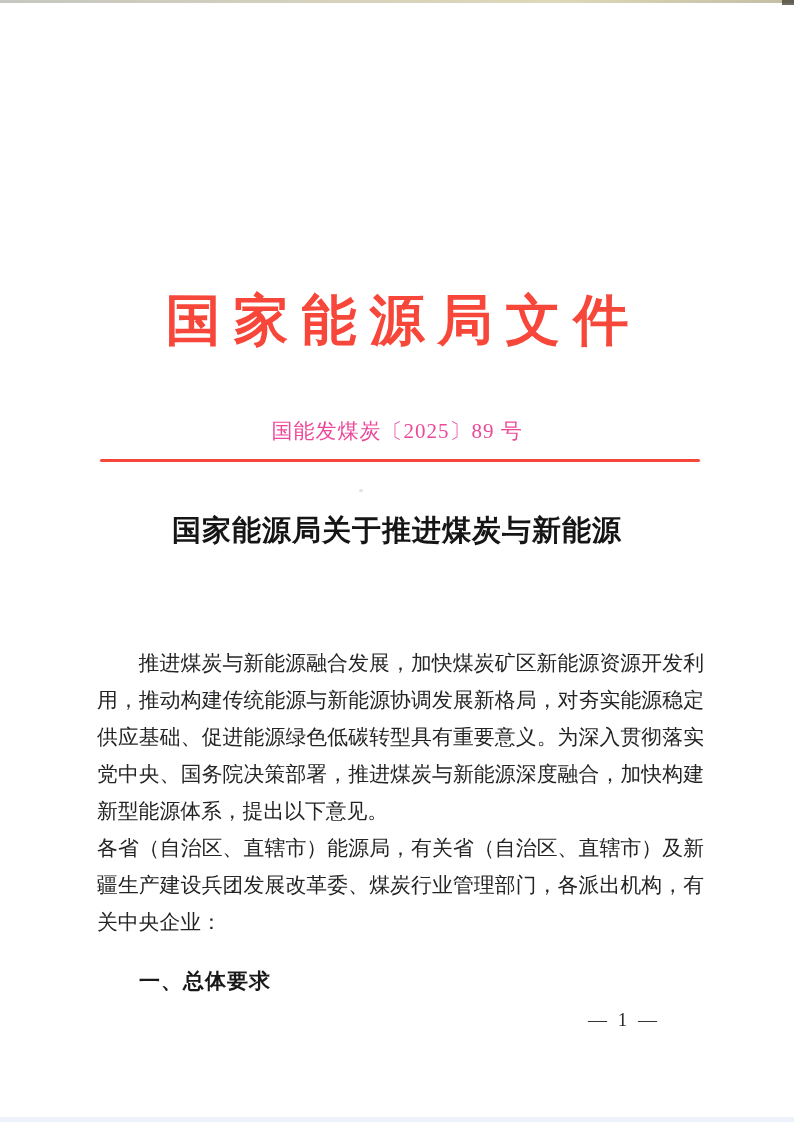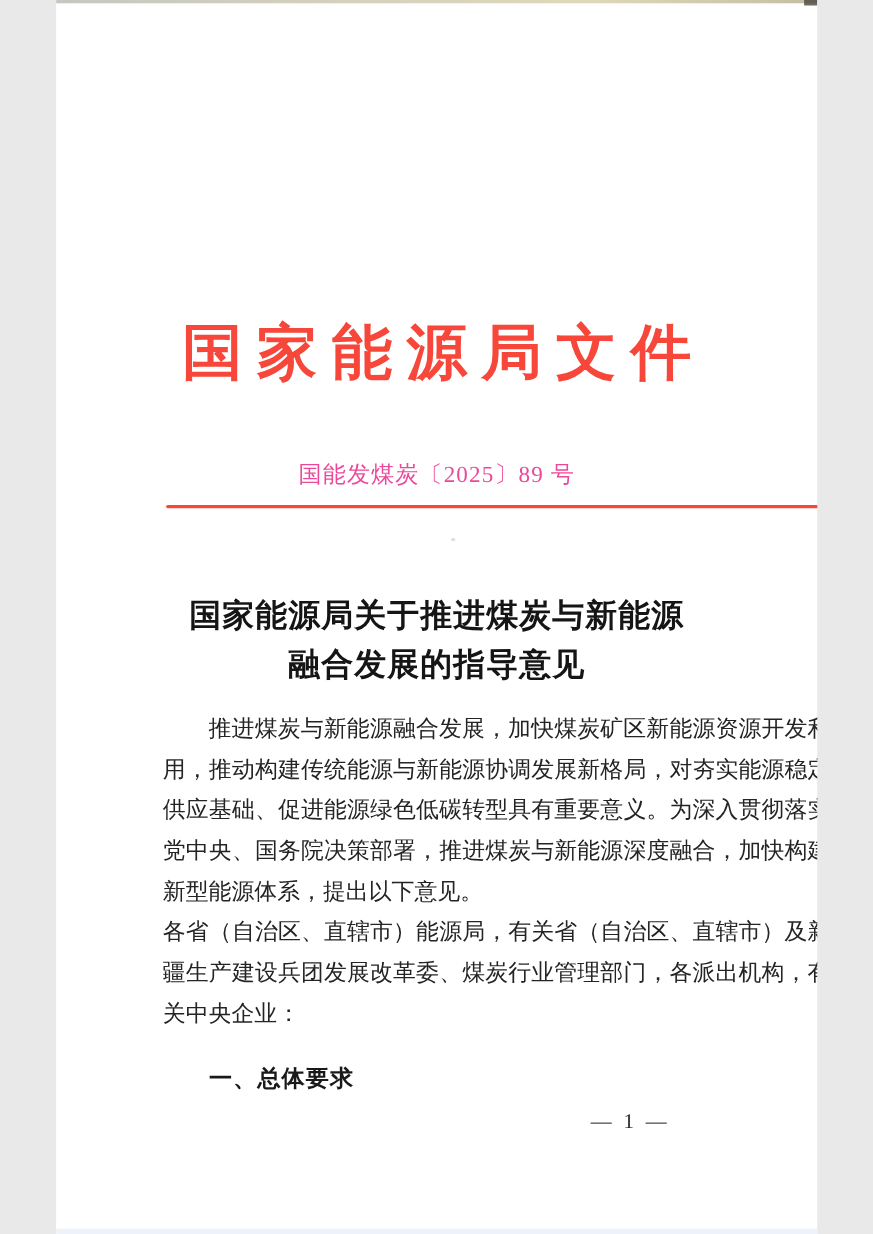--- a/index.html
+++ b/index.html
@@ -7,21 +7,21 @@
     --ink:#1f1f1f;
   }
   *{margin:0;padding:0;box-sizing:border-box;}
   html,body{background:#e9e9e9;}
   body{
     font-family:"Liberation Serif","DejaVu Serif",serif;
     color:var(--ink);
   }
   .page{
     position:relative;
-    width:692px;
+    width:794px;
     height:1122px;
     margin:0 auto;
     background:#ffffff;
     overflow:hidden;
   }
   
   .scan-top-edge{
     position:absolute;top:0;left:0;width:100%;height:3px;
     background:linear-gradient(90deg,#bdbdb6 0%,#cfcab0 45%,#d8d2ac 70%,#b9b294 100%);
     opacity:.85;
@@ -61,21 +61,21 @@
   .red-line{
     position:absolute;
     top:459px;left:100px;
     width:600px;height:3px;
     background:var(--accent-red);
     border-radius:2px;
   }
   
   .doc-title{
     position:absolute;
-    top:538px;left:0;width:100%;
+    top:508px;left:0;width:100%;
     text-align:center;
     font-size:29px;
     font-weight:bold;
     line-height:45px;
     color:#151515;
     letter-spacing:1px;
   }
   .doc-title .title-line{display:block;}
   
   .body-text{
@@ -117,21 +117,20 @@
   <div class="scan-speck"></div>
 
   <h1 class="red-title">国家能源局文件</h1>
 
   <div class="doc-number">国能发煤炭〔2025〕89 号</div>
 
   <div class="red-line"></div>
 
   <h2 class="doc-title">
     <span class="title-line">国家能源局关于推进煤炭与新能源</span>
-    <span class="title-line">融合发展的指导意见</span>
   </h2>
 
   <div class="body-text">
     <p class="para para-indent">推进煤炭与新能源融合发展，加快煤炭矿区新能源资源开发利用，推动构建传统能源与新能源协调发展新格局，对夯实能源稳定供应基础、促进能源绿色低碳转型具有重要意义。为深入贯彻落实党中央、国务院决策部署，推进煤炭与新能源深度融合，加快构建新型能源体系，提出以下意见。</p>
     <p class="para">各省（自治区、直辖市）能源局，有关省（自治区、直辖市）及新疆生产建设兵团发展改革委、煤炭行业管理部门，各派出机构，有关中央企业：</p>
     <p class="section-heading">一、总体要求</p>
   </div>
 
   <div class="page-number">— 1 —</div>
 

